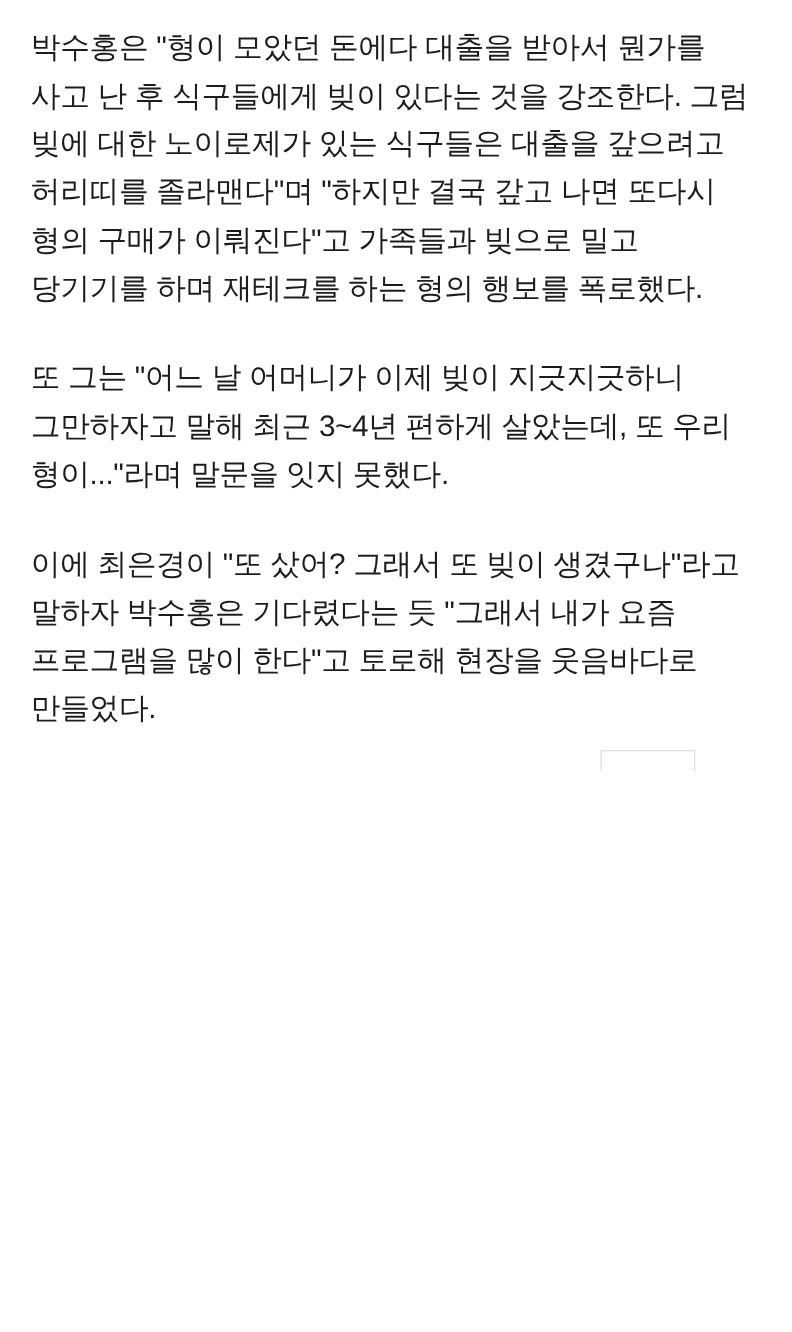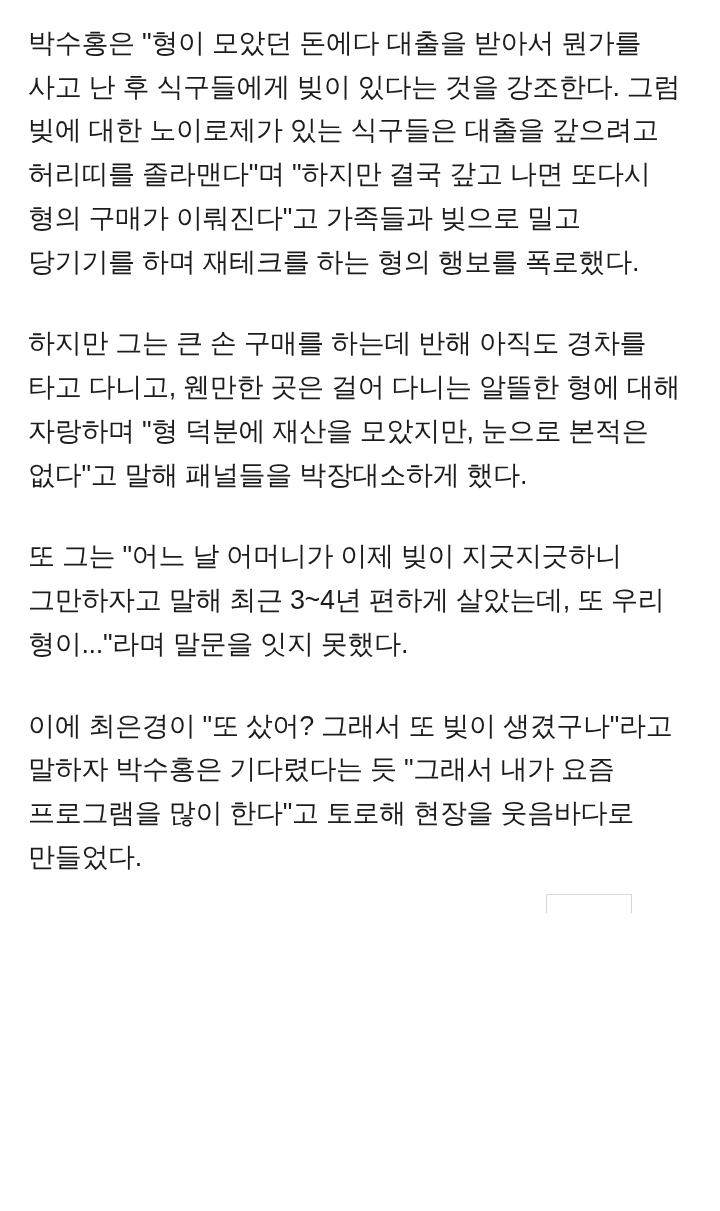--- a/index.html
+++ b/index.html
@@ -46,20 +46,19 @@
     border: 1px solid #d9d9d9;
     border-bottom: none;
     background: #ffffff;
   }
 </style>
 </head>
 <body>
 
 <div class="article">
   <p class="para">박수홍은 "형이 모았던 돈에다 대출을 받아서 뭔가를 사고 난 후 식구들에게 빚이 있다는 것을 강조한다. 그럼 빚에 대한 노이로제가 있는 식구들은 대출을 갚으려고 허리띠를 졸라맨다"며 "하지만 결국 갚고 나면 또다시 형의 구매가 이뤄진다"고 가족들과 빚으로 밀고 당기기를 하며 재테크를 하는 형의 행보를 폭로했다.</p>
-  <p class="para">하지만 그는 큰 손 구매를 하는데 반해 아직도 경차를 타고 다니고, 웬만한 곳은 걸어 다니는 알뜰한 형에 대해 자랑하며 "형 덕분에 재산을 모았지만, 눈으로 본적은 없다"고 말해 패널들을 박장대소하게 했다.</p>
   <p class="para">또 그는 "어느 날 어머니가 이제 빚이 지긋지긋하니 그만하자고 말해 최근 3~4년 편하게 살았는데, 또 우리 형이..."라며 말문을 잇지 못했다.</p>
   <p class="para">이에 최은경이 "또 샀어? 그래서 또 빚이 생겼구나"라고 말하자 박수홍은 기다렸다는 듯 "그래서 내가 요즘 프로그램을 많이 한다"고 토로해 현장을 웃음바다로 만들었다.</p>
 </div>
 
 <div class="bottom-strip">
   <div class="bottom-box"></div>
 </div>
 
 </body></html>

